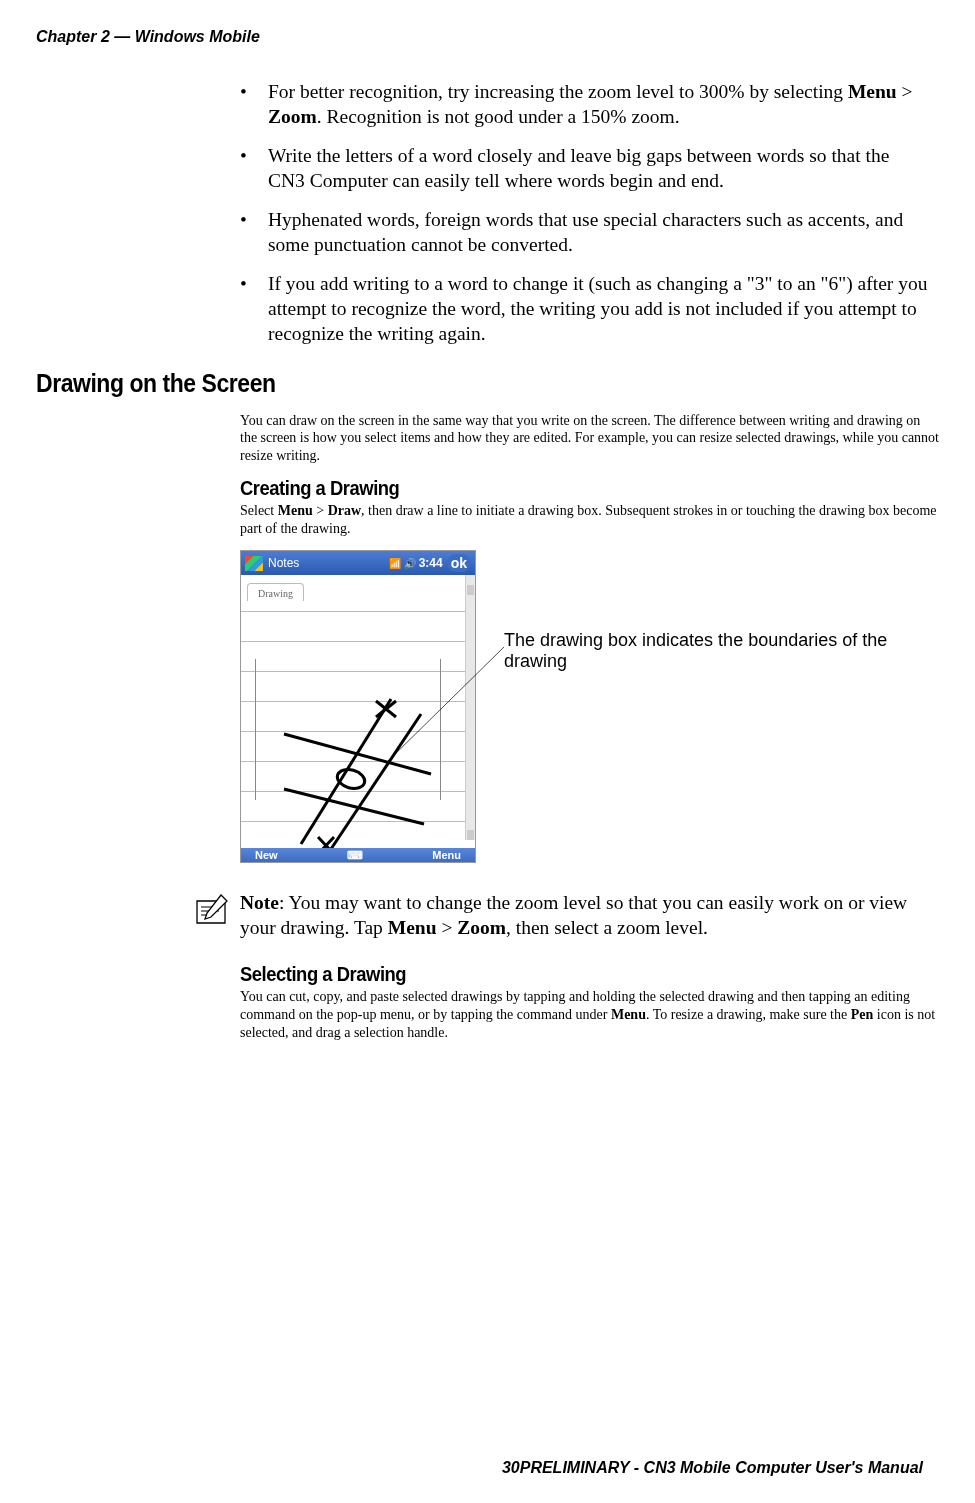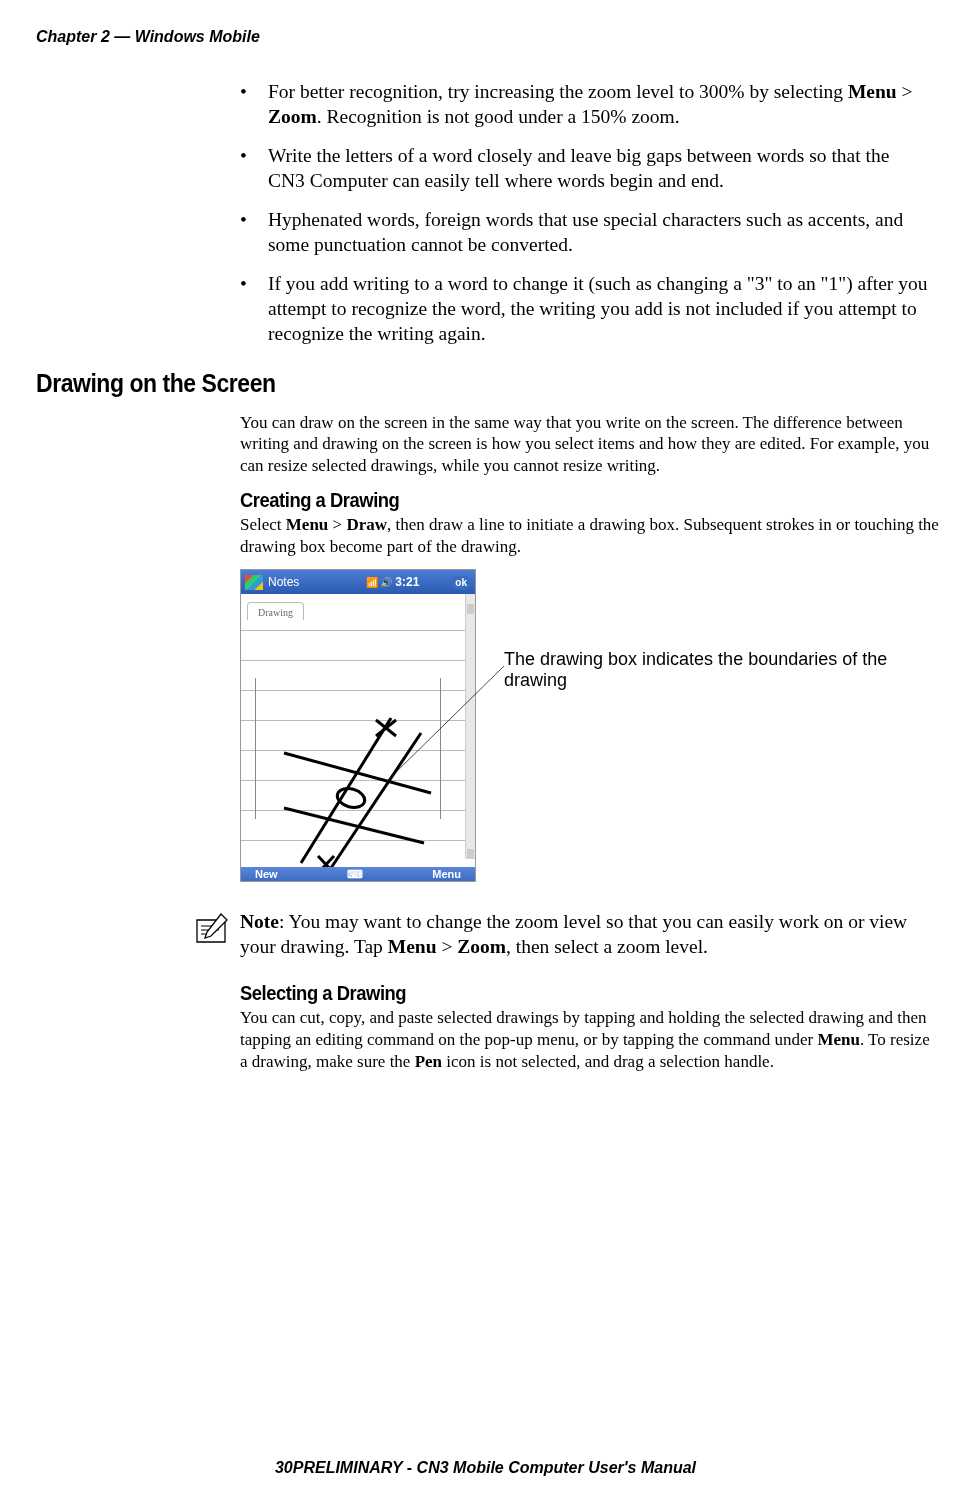--- a/index.html
+++ b/index.html
@@ -38,21 +38,21 @@
     .heading-sub {
       font-family: Arial, sans-serif;
       font-weight: 900;
       font-size: 20px;
       margin-left: 204px;
       margin-bottom: 2px;
       letter-spacing: -0.5px;
       transform: scaleX(0.92);
       transform-origin: left;
     }
-    .body-text { margin-left: 204px; margin-right: 0; font-size: 17px; line-height: 1.28; margin-bottom: 12px; }
+    .body-text { margin-left: 204px; margin-right: 0; font-size: 14px; line-height: 1.28; margin-bottom: 12px; }
     .screenshot-row { margin-left: 204px; margin-top: 8px; display: flex; align-items: flex-start; }
     .screenshot {
       width: 236px;
       height: 313px;
       border: 1px solid #999;
       position: relative;
       background: #fff;
       flex-shrink: 0;
     }
     .titlebar {
@@ -62,21 +62,21 @@
       align-items: center;
       padding: 0 4px;
       color: #fff;
       font-family: Arial, sans-serif;
       font-size: 12px;
     }
     .flag { width: 18px; height: 15px; background: linear-gradient(135deg, #e74c3c 25%, #2ecc71 25% 50%, #3498db 50% 75%, #f1c40f 75%); margin-right: 5px; }
     .title-spacer { flex: 1; }
     .speaker { font-size: 10px; margin-right: 2px; }
     .time { font-weight: bold; margin-right: 4px; }
-    .okbtn { background: #3b6cc4; border-radius: 9px; font-size: 10px; padding: 1px 4px; font-weight: bold; margin-left: 28px; }
+    .okbtn { background: #3b6cc4; border-radius: 9px; font-size: 14px; padding: 1px 4px; font-weight: bold; }
     .drawing-area { position: absolute; top: 24px; left: 0; right: 10px; bottom: 22px; }
     .tab {
       position: absolute; top: 8px; left: 6px;
       border: 1px solid #bbb; border-bottom: none;
       padding: 4px 10px 2px 10px;
       font-family: 'Comic Sans MS', cursive; font-size: 10px; color: #666;
       background: #fff;
       border-radius: 4px 4px 0 0;
     }
     .ruled-line { position: absolute; left: 0; right: 0; height: 1px; background: #bbb; }
@@ -97,21 +97,21 @@
     .annotation-text { font-family: Arial, sans-serif; font-size: 18px; margin-top: 80px; }
     .annotation-line {
       position: absolute;
       top: 97px; left: -88px;
       width: 116px; height: 114px;
       pointer-events: none;
     }
     .note-row { margin-left: 155px; margin-top: 28px; display: flex; font-size: 19.5px; line-height: 1.28; margin-right: 10px; }
     .note-icon { width: 49px; flex-shrink: 0; padding-top: 2px; }
     .note-icon svg { width: 40px; height: 36px; }
-    .footer { position: absolute; bottom: 26px; left: 36px; right: 40px; display: flex; justify-content: center; font-style: italic; font-weight: bold; font-family: Arial, sans-serif; font-size: 16px; }
+    .footer { position: absolute; bottom: 26px; left: 36px; right: 52px; display: flex; justify-content: flex-end; font-style: italic; font-weight: bold; font-family: Arial, sans-serif; font-size: 16px; }
   </style>
 </head>
 <body>
 
 <div class="header">Chapter 2 — Windows Mobile</div>
 
 <div class="content">
   <ul class="bullet-list">
     <li class="bullet-item">
         <span class="bullet">•</span>
@@ -120,39 +120,39 @@
     <li class="bullet-item">
         <span class="bullet">•</span>
         <span class="bullet-text">Write the letters of a word closely and leave big gaps between words so that the CN3 Computer can easily tell where words begin and end.</span>
       </li>
     <li class="bullet-item">
         <span class="bullet">•</span>
         <span class="bullet-text">Hyphenated words, foreign words that use special characters such as accents, and some punctuation cannot be converted.</span>
       </li>
     <li class="bullet-item">
         <span class="bullet">•</span>
-        <span class="bullet-text">If you add writing to a word to change it (such as changing a "3" to an "1") after you attempt to recognize the word, the writing you add is not included if you attempt to recognize the writing again.</span>
+        <span class="bullet-text">If you add writing to a word to change it (such as changing a "3" to an "6") after you attempt to recognize the word, the writing you add is not included if you attempt to recognize the writing again.</span>
       </li>
   </ul>
 
   <h2 class="heading-main">Drawing on the Screen</h2>
   <p class="body-text">You can draw on the screen in the same way that you write on the screen. The difference between writing and drawing on the screen is how you select items and how they are edited. For example, you can resize selected drawings, while you cannot resize writing.</p>
 
   <h3 class="heading-sub">Creating a Drawing</h3>
   <p class="body-text">Select <b>Menu</b> &gt; <b>Draw</b>, then draw a line to initiate a drawing box. Subsequent strokes in or touching the drawing box become part of the drawing.</p>
 
   <div class="screenshot-row">
     <div class="screenshot">
       <div class="titlebar">
         <span class="flag"></span>
         <span>Notes</span>
         <span class="title-spacer"></span>
         <span class="speaker">📶</span>
         <span class="speaker">🔊</span>
-        <span class="time">3:21</span>
+        <span class="time">3:44</span>
         <span class="okbtn">ok</span>
       </div>
       <div class="drawing-area">
         <div class="tab">Drawing</div>
         <div class="ruled-line" style="top:36px"></div>
         <div class="ruled-line" style="top:66px"></div>
         <div class="ruled-line" style="top:96px"></div>
         <div class="ruled-line" style="top:126px"></div>
         <div class="ruled-line" style="top:156px"></div>
         <div class="ruled-line" style="top:186px"></div>

